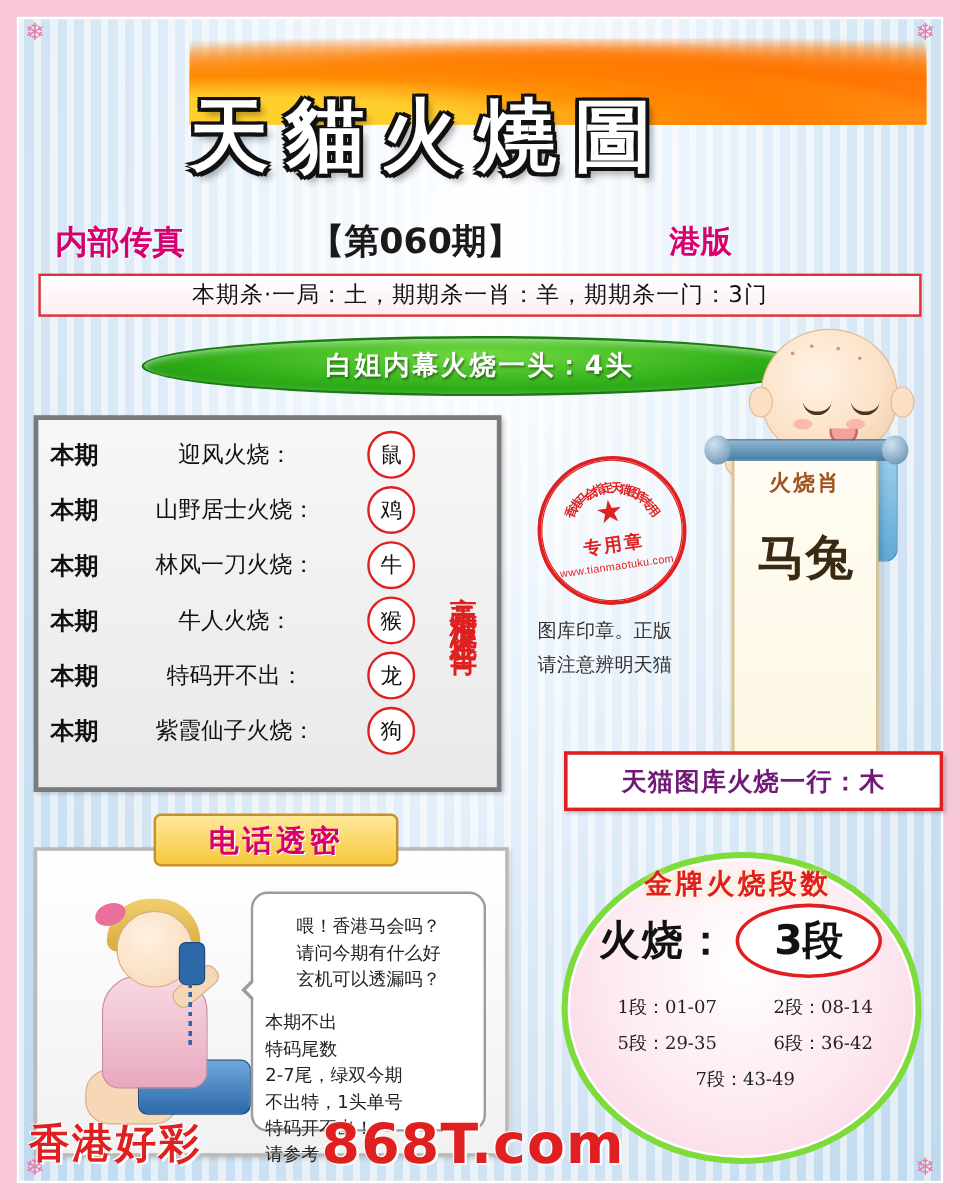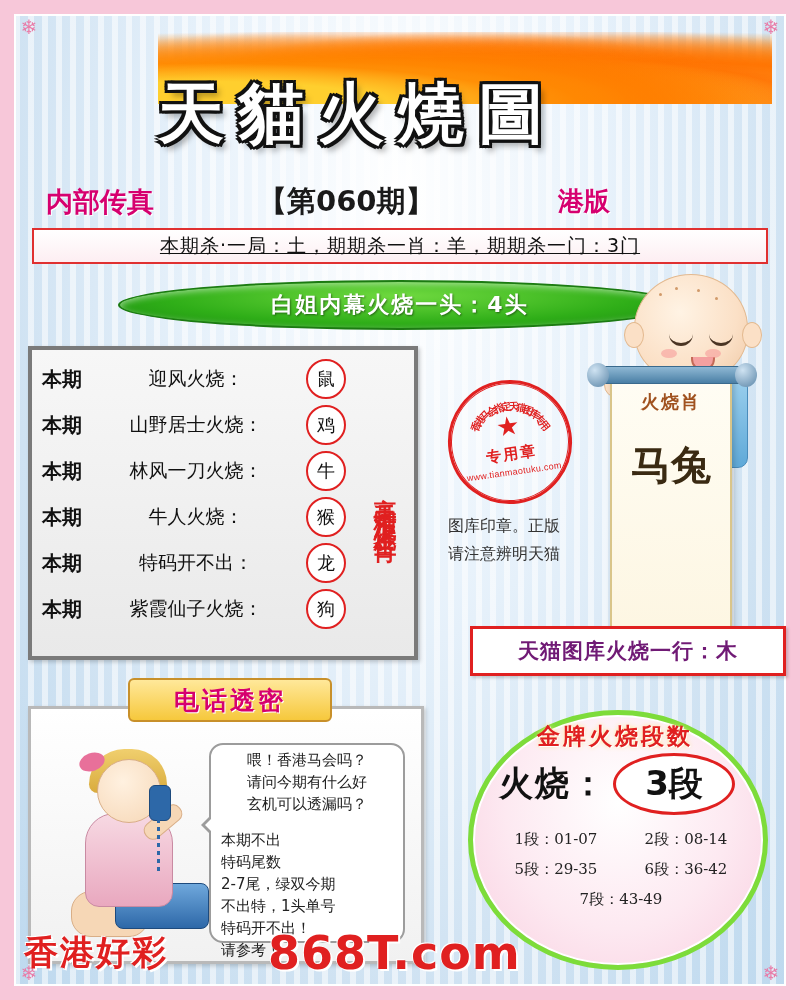--- a/index.html
+++ b/index.html
@@ -112,21 +112,20 @@
   }
 
   
   .killbar {
     position:relative; margin:0 14px 16px 14px; height:32px;
     border:2px solid #e03030;
     background:linear-gradient(#ffffff,#fdeef2);
     display:flex; align-items:center; justify-content:center;
     font-size:19px; color:#111; font-family:"DejaVu Sans", sans-serif;
     letter-spacing:1px;
-    text-decoration:underline;
   }
 
   
   .green-oval {
     margin:10px auto 0 auto; width:560px; height:46px;
     border-radius:50%;
     background:radial-gradient(ellipse at 50% 30%, #6fd93f 0%, #2fae18 60%, #1a8a10 100%);
     border:2px solid #1c7a12;
     display:flex; align-items:center; justify-content:center;
     box-shadow:inset 0 2px 6px rgba(255,255,255,.5);
@@ -361,21 +360,21 @@
     position:absolute; left:70px; top:132px; width:92px;height:44px;border-radius:8px;
     background:linear-gradient(#6fa8dc,#2d68a8);border:1px solid #1d4a7d;
   }
   .girl .g-legs{
     position:absolute; left:26px; top:140px; width:76px;height:44px;border-radius:20px;
     background:#f6d7b6;border:1px solid #d9ae86;
   }
   .bubble {
     position:absolute; left:178px; top:34px; width:196px; height:200px;
     background:#ffffff; border:2px solid #9c9c9c; border-radius:14px;
-    padding:4px 10px; box-sizing:border-box;
+    padding:16px 10px; box-sizing:border-box;
   }
   .bubble:after{
     content:""; position:absolute; left:-16px; top:70px;
     border:10px solid transparent; border-right-color:#ffffff;
   }
   .bubble:before{
     content:""; position:absolute; left:-20px; top:70px;
     border:10px solid transparent; border-right-color:#9c9c9c;
   }
   .bubble p{

